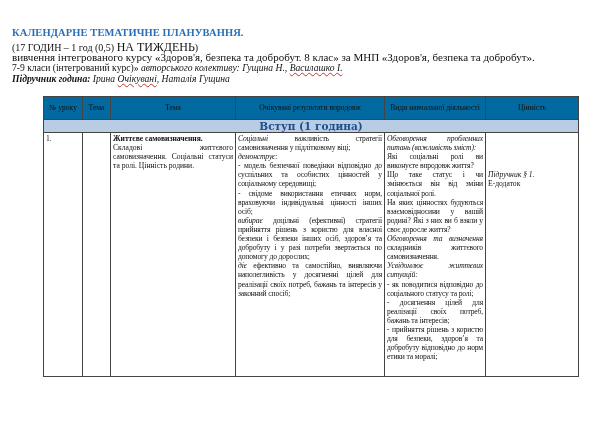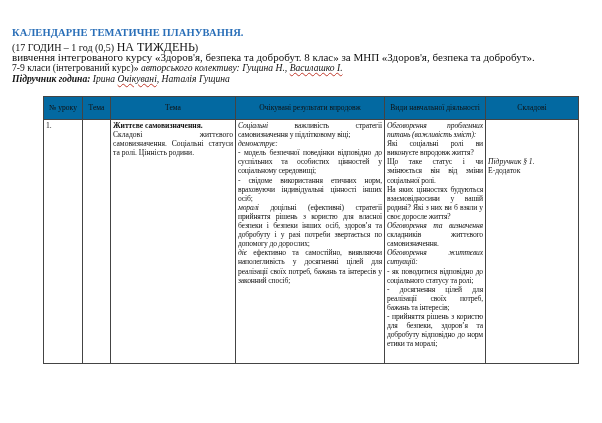--- a/index.html
+++ b/index.html
@@ -43,46 +43,49 @@
       <col style="width:101px">
       <col style="width:93px">
   </colgroup>
   <thead>
     <tr>
       <th>№ уроку</th>
       <th>Тема</th>
       <th>Тема</th>
       <th>Очікувані результати впродовж</th>
       <th>Види навчальної діяльності</th>
-      <th>Складові</th>
+      <th>Цінність</th>
     </tr>
   </thead>
   <tbody>
+    <tr class="section">
+      <td colspan="6">Вступ (1 година)</td>
+    </tr>
     <tr class="body">
       <td>1.</td>
       <td></td>
       <td class="just">
         <span class="p b">Життєве самовизначення.</span>
         <span class="p">Складові життєвого самовизначення. Соціальні статуси та ролі. Цінність родини.</span>
       </td>
       <td class="just tight" id="outcomes-cell">
           <span class="p"><span class="it">Соціальні</span><span> важливість стратегії самовизначення у підлітковому віці;</span></span>
           <span class="p"><span class="it">демонструє:</span></span>
           <span class="p"><span>- модель безпечної поведінки відповідно до суспільних та особистих цінностей у соціальному середовищі;</span></span>
           <span class="p"><span>- свідоме використання етичних норм, враховуючи індивідуальні цінності інших осіб;</span></span>
-          <span class="p"><span class="it">моралі</span><span> доцільні (ефективні) стратегії прийняття рішень з користю для власної безпеки і безпеки інших осіб, здоров’я та добробуту і у разі потреби звертається по допомогу до дорослих;</span></span>
+          <span class="p"><span class="it">вибирає</span><span> доцільні (ефективні) стратегії прийняття рішень з користю для власної безпеки і безпеки інших осіб, здоров’я та добробуту і у разі потреби звертається по допомогу до дорослих;</span></span>
           <span class="p"><span class="it">діє</span><span> ефективно та самостійно, виявляючи наполегливість у досягненні цілей для реалізації своїх потреб, бажань та інтересів у законний спосіб;</span></span>
         </td>
       <td class="just tight" id="activities-cell">
           <span class="p"><span class="it">Обговорення проблемних питань (важливість зміст):</span></span>
           <span class="p"><span>Які соціальні ролі ви виконуєте впродовж життя?</span></span>
           <span class="p"><span>Що таке статус і чи змінюється він від зміни соціальної ролі.</span></span>
           <span class="p"><span>На яких цінностях будуються взаємовідносини у вашій родині? Які з них ви б взяли у своє доросле життя?</span></span>
           <span class="p"><span class="it">Обговорення та визначення</span><span> складників життєвого самовизначення.</span></span>
-          <span class="p"><span class="it">Обговорення життєвих ситуацій:</span></span>
+          <span class="p"><span class="it">Усвідомлює життєвих ситуацій:</span></span>
           <span class="p"><span>- як поводитися відповідно до соціального статусу та ролі;</span></span>
           <span class="p"><span>- досягнення цілей для реалізації своїх потреб, бажань та інтересів;</span></span>
           <span class="p"><span>- прийняття рішень з користю для безпеки, здоров’я та добробуту відповідно до норм етики та моралі;</span></span>
         </td>
       <td>
         <span class="p it">Підручник § 1.</span>
         <span class="p">Е-додаток</span>
       </td>
     </tr>
   </tbody>

